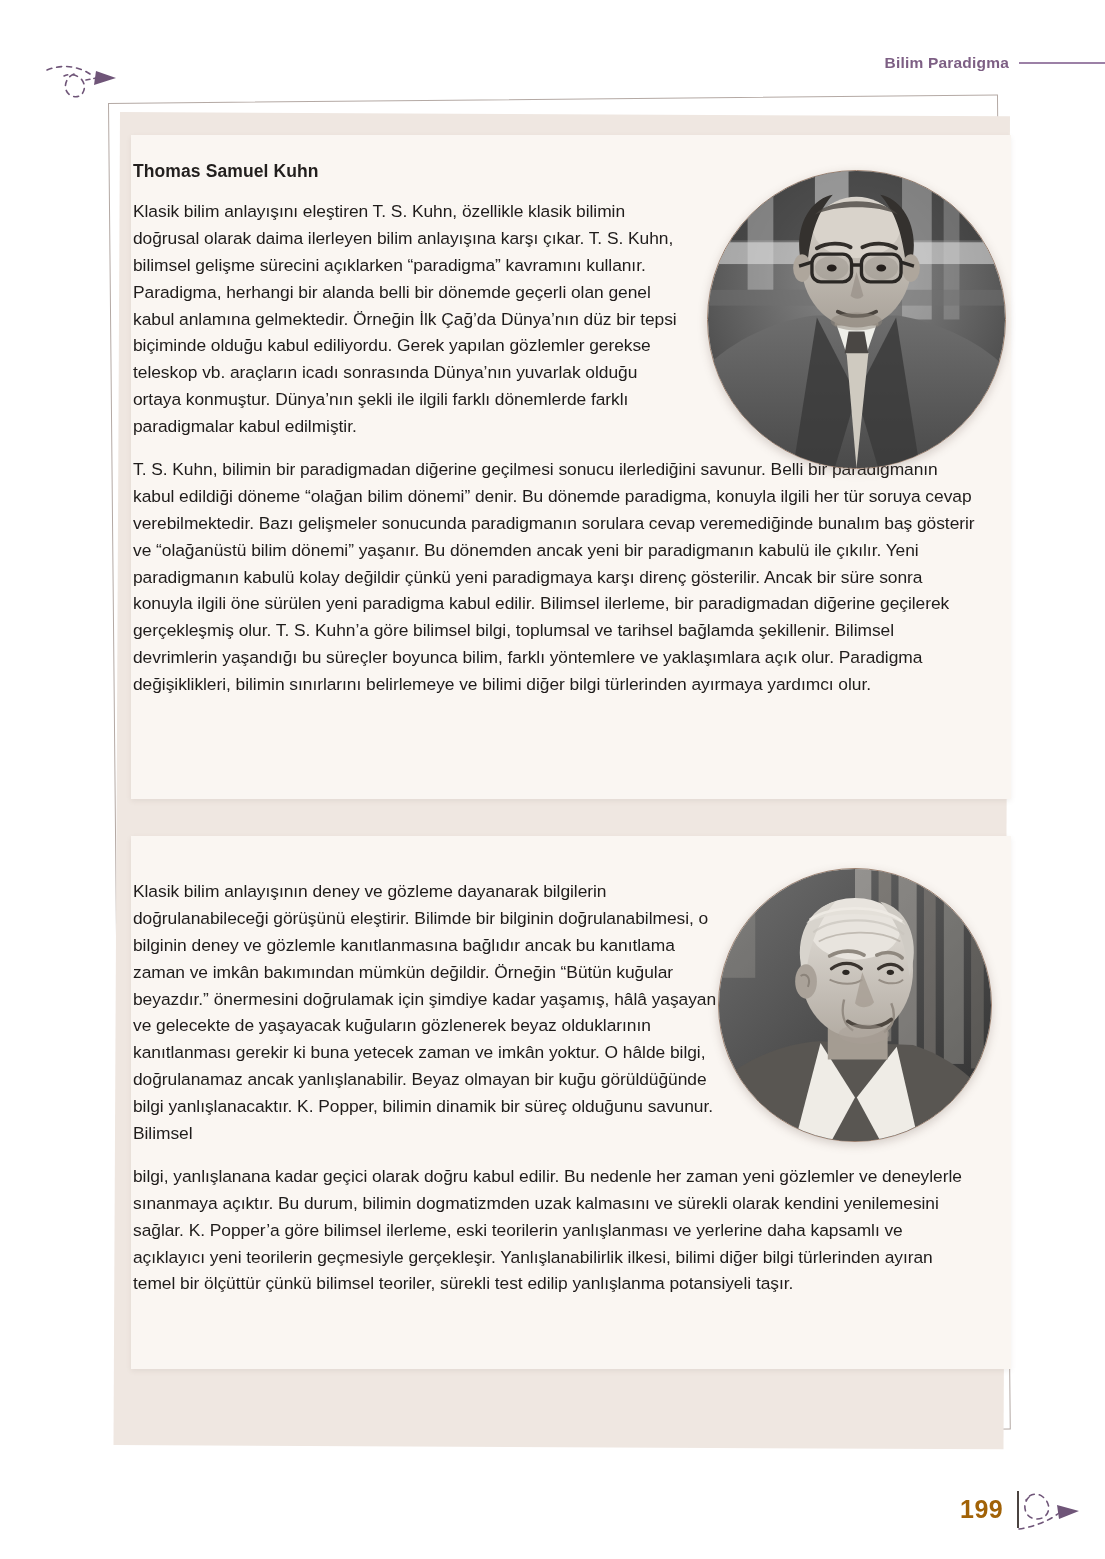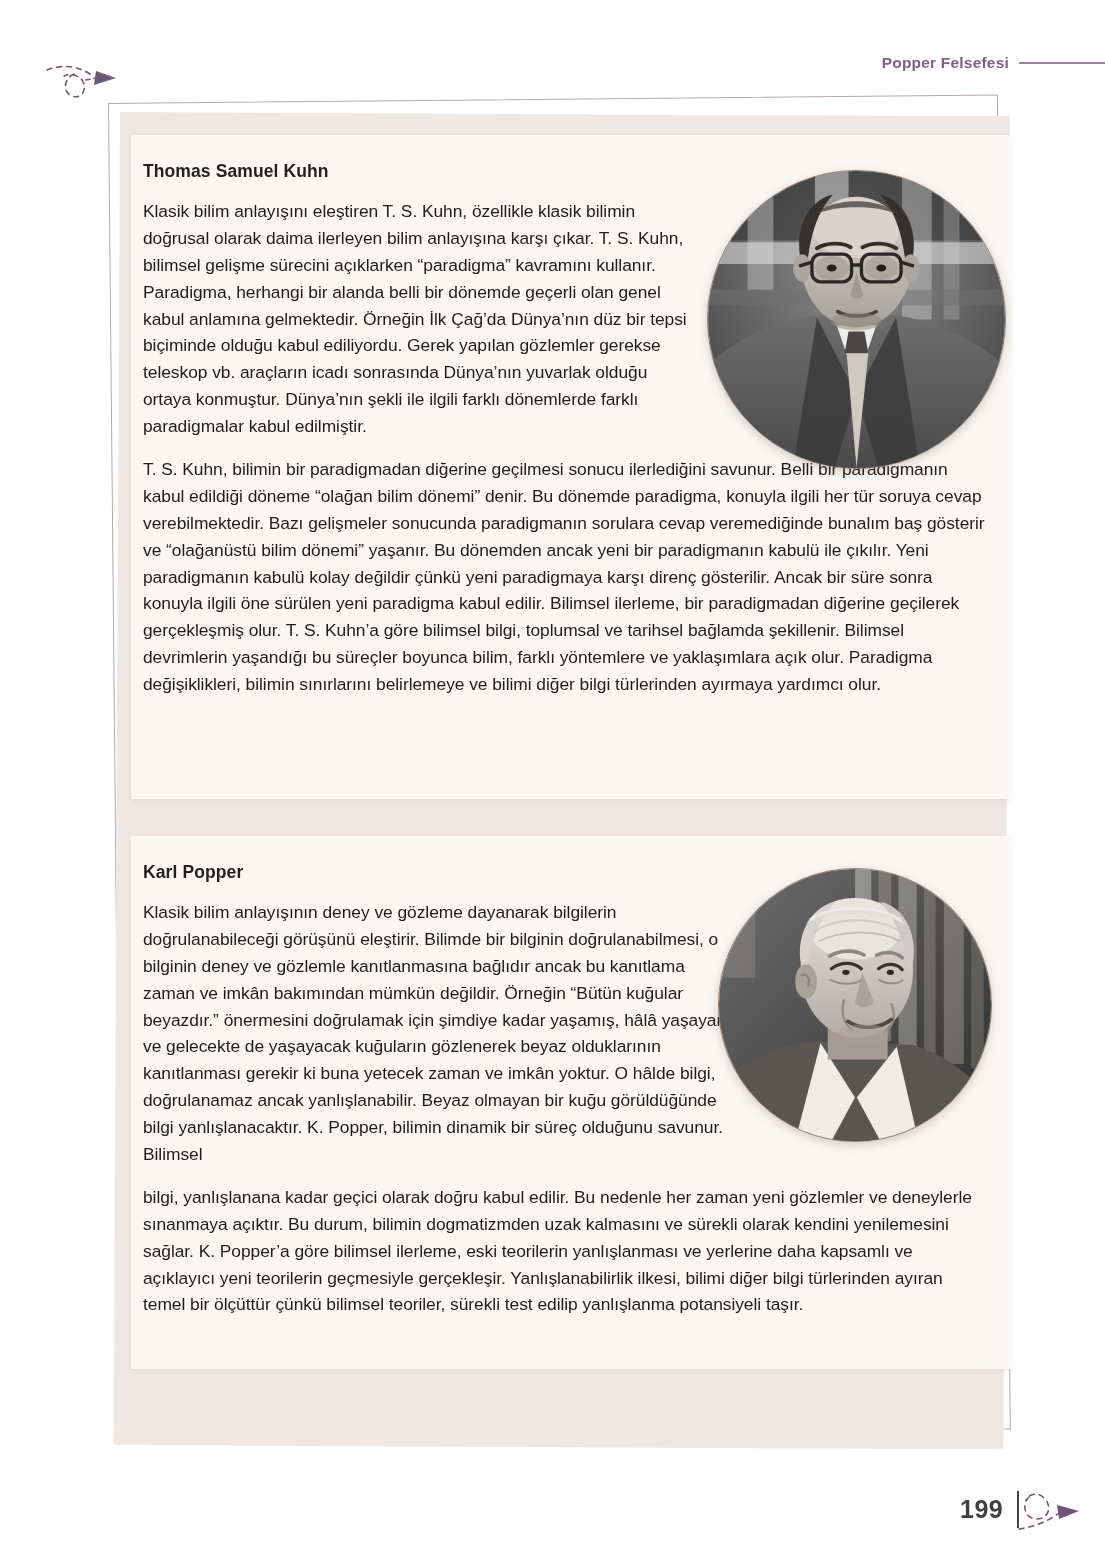--- a/index.html
+++ b/index.html
@@ -98,21 +98,21 @@
   }
   .card-popper {
     left: 131px;
     top: 836px;
     width: 880px;
     height: 533px;
   }
 
   .card-inner {
     position: relative;
-    padding: 26px 34px 20px 12px;
+    padding: 26px 34px 20px 2px;
     box-sizing: border-box;
     height: 100%;
   }
 
   .section-title {
     font-size: 17.5px;
     font-weight: 700;
     color: #221f1e;
     margin: 0 0 16px 0;
     letter-spacing: .1px;
@@ -160,35 +160,35 @@
     position: absolute;
     left: 960px;
     top: 1489px;
     display: flex;
     align-items: center;
     height: 40px;
   }
   .page-number {
     font-size: 25px;
     font-weight: 700;
-    color: #404040;
+    color: #a16207;
     letter-spacing: .5px;
   }
   .page-divider {
     width: 1.6px;
     height: 37px;
     background: #4a4340;
     margin-left: 14px;
   }
 </style>
 </head>
 <body>
 
 <div class="header-band">
-  <span class="header-title">Popper Felsefesi</span>
+  <span class="header-title">Bilim Paradigma</span>
   <span class="header-rule"></span>
 </div>
 
 <div class="deco-top-left">
   <svg viewBox="0 0 90 48" xmlns="http://www.w3.org/2000/svg">
     <path d="M3 12 C 18 6, 34 8, 46 16" stroke="#6f5578" stroke-width="1.6" fill="none" stroke-dasharray="5 5" stroke-linecap="round"></path>
     <path d="M30 16 C 20 20, 18 34, 28 38 C 38 42, 44 30, 38 22 C 34 17, 26 15, 20 18" stroke="#6f5578" stroke-width="1.6" fill="none" stroke-dasharray="5 5" stroke-linecap="round"></path>
     <path d="M42 22 L 52 20" stroke="#6f5578" stroke-width="1.6" fill="none" stroke-dasharray="4 4" stroke-linecap="round"></path>
     <polygon points="52,13 72,20 50,27" fill="#6f5578"></polygon>
   </svg>
@@ -274,21 +274,20 @@
     <path d="M150 102 L144 126 C148 130, 154 130, 157 126 Z" fill="#9a9289" opacity=".75"></path>
 
     <path d="M131 142 C142 148, 160 148, 170 142" stroke="#4a443e" stroke-width="3.6" fill="none" stroke-linecap="round"></path>
 
     <ellipse cx="150" cy="152" rx="26" ry="9" fill="#8d857c" opacity=".5"></ellipse>
   </svg>
 </div>
 
 <div class="card card-popper">
   <div class="card-inner">
-    <h2 class="section-title">Karl Popper</h2>
     <p class="body narrow-popper">Klasik bilim anlayışının deney ve gözleme dayanarak bilgilerin doğrulanabileceği görüşünü eleştirir. Bilimde bir bilginin doğrulanabilmesi, o bilginin deney ve gözlemle kanıtlanmasına bağlıdır ancak bu kanıtlama zaman ve imkân bakımından mümkün değildir. Örneğin “Bütün kuğular beyazdır.” önermesini doğrulamak için şimdiye kadar yaşamış, hâlâ yaşayan ve gelecekte de yaşayacak kuğuların gözlenerek beyaz olduklarının kanıtlanması gerekir ki buna yetecek zaman ve imkân yoktur. O hâlde bilgi, doğrulanamaz ancak yanlışlanabilir. Beyaz olmayan bir kuğu görüldüğünde bilgi yanlışlanacaktır. K. Popper, bilimin dinamik bir süreç olduğunu savunur. Bilimsel</p>
     <p class="body wide">bilgi, yanlışlanana kadar geçici olarak doğru kabul edilir. Bu nedenle her zaman yeni gözlemler ve deneylerle sınanmaya açıktır. Bu durum, bilimin dogmatizmden uzak kalmasını ve sürekli olarak kendini yenilemesini sağlar. K. Popper’a göre bilimsel ilerleme, eski teorilerin yanlışlanması ve yerlerine daha kapsamlı ve açıklayıcı yeni teorilerin geçmesiyle gerçekleşir. Yanlışlanabilirlik ilkesi, bilimi diğer bilgi türlerinden ayıran temel bir ölçüttür çünkü bilimsel teoriler, sürekli test edilip yanlışlanma potansiyeli taşır.</p>
   </div>
 </div>
 
 <div class="portrait portrait-popper">
   <svg viewBox="0 0 300 300" xmlns="http://www.w3.org/2000/svg">
     <defs>
       <linearGradient id="pbg" x1="0" y1="0" x2="1" y2="1">
         <stop offset="0%" stop-color="#6e6e6e"></stop>

